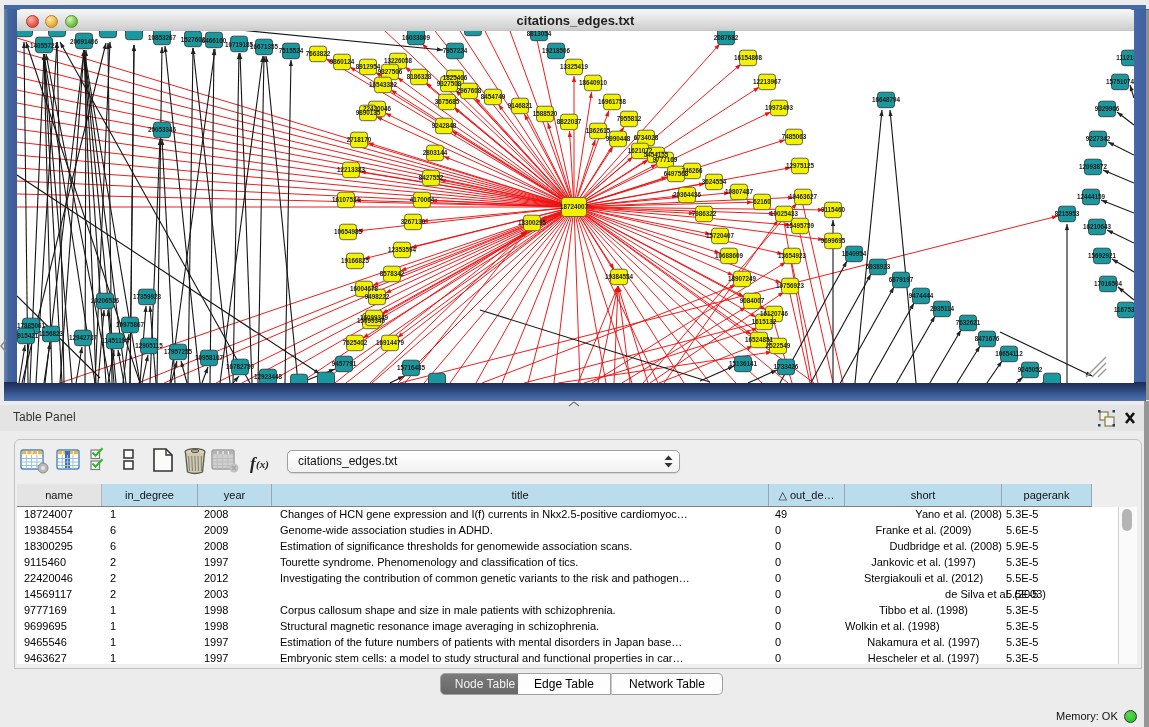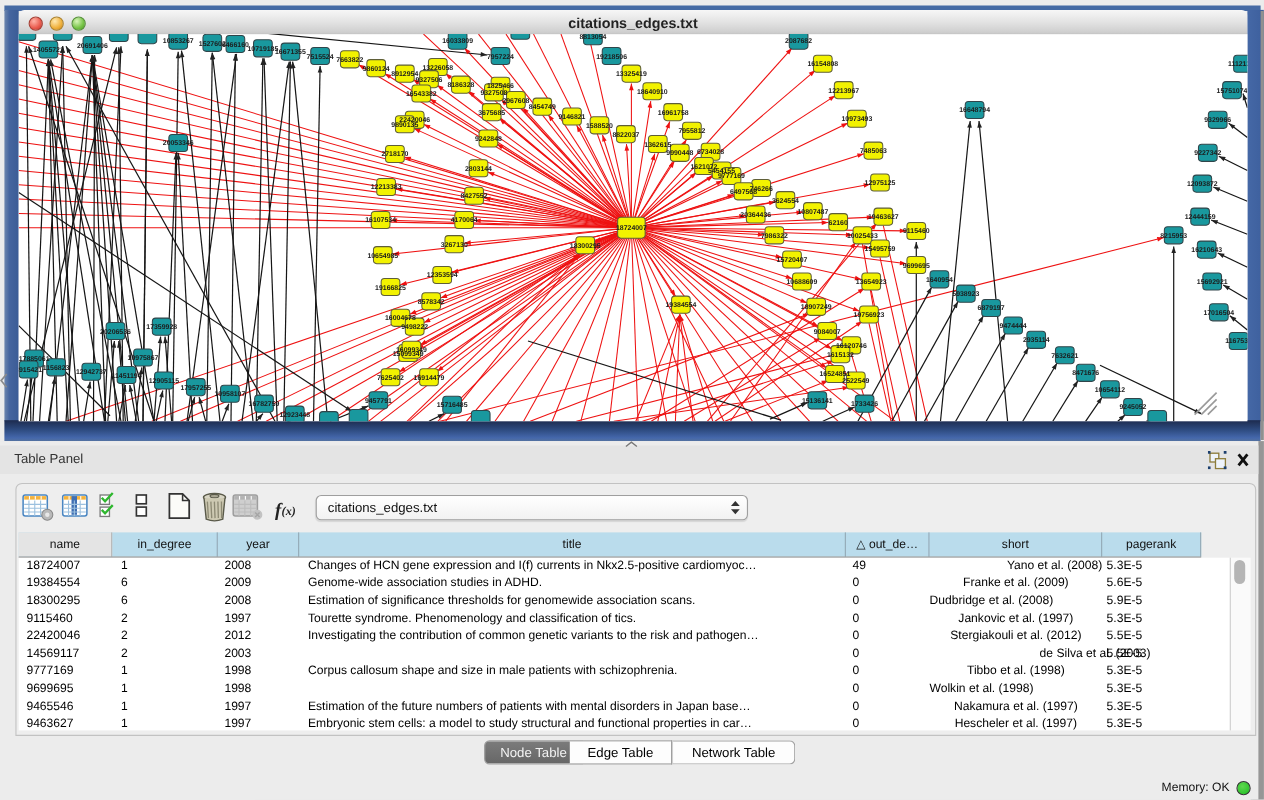--- a/index.html
+++ b/index.html
@@ -853,21 +853,21 @@
         <span style="left:758px">0</span>
         <span style="left:828px;width:157px;text-align:center">Franke et al. (2009)</span>
         <span style="left:989px">5.6E-5</span>
       </div>
 <div class="trow" style="top:32px">
         <span style="left:7px">18300295</span>
         <span style="left:93px">6</span>
         <span style="left:187px">2008</span>
         <span style="left:263px">Estimation of significance thresholds for genomewide association scans.</span>
         <span style="left:758px">0</span>
-        <span style="left:828px;width:157px;text-align:left">Dudbridge et al. (2008)</span>
+        <span style="left:828px;width:157px;text-align:right">Dudbridge et al. (2008)</span>
         <span style="left:989px">5.9E-5</span>
       </div>
 <div class="trow" style="top:48px">
         <span style="left:7px">9115460</span>
         <span style="left:93px">2</span>
         <span style="left:187px">1997</span>
         <span style="left:263px">Tourette syndrome. Phenomenology and classification of tics.</span>
         <span style="left:758px">0</span>
         <span style="left:828px;width:157px;text-align:center">Jankovic et al. (1997)</span>
         <span style="left:989px">5.3E-5</span>
@@ -895,20 +895,21 @@
         <span style="left:187px">1998</span>
         <span style="left:263px">Corpus callosum shape and size in male patients with schizophrenia.</span>
         <span style="left:758px">0</span>
         <span style="left:828px;width:157px;text-align:center">Tibbo et al. (1998)</span>
         <span style="left:989px">5.3E-5</span>
       </div>
 <div class="trow" style="top:112px">
         <span style="left:7px">9699695</span>
         <span style="left:93px">1</span>
         <span style="left:187px">1998</span>
+        <span style="left:263px">Structural magnetic resonance image averaging in schizophrenia.</span>
         <span style="left:758px">0</span>
         <span style="left:828px;width:157px;text-align:left">Wolkin et al. (1998)</span>
         <span style="left:989px">5.3E-5</span>
       </div>
 <div class="trow" style="top:128px">
         <span style="left:7px">9465546</span>
         <span style="left:93px">1</span>
         <span style="left:187px">1997</span>
         <span style="left:263px">Estimation of the future numbers of patients with mental disorders in Japan base…</span>
         <span style="left:758px">0</span>

